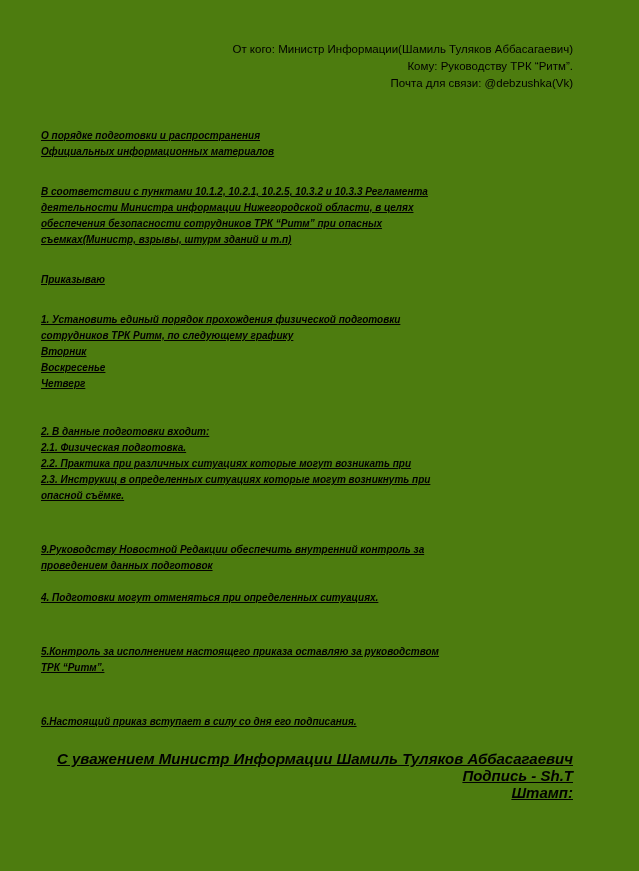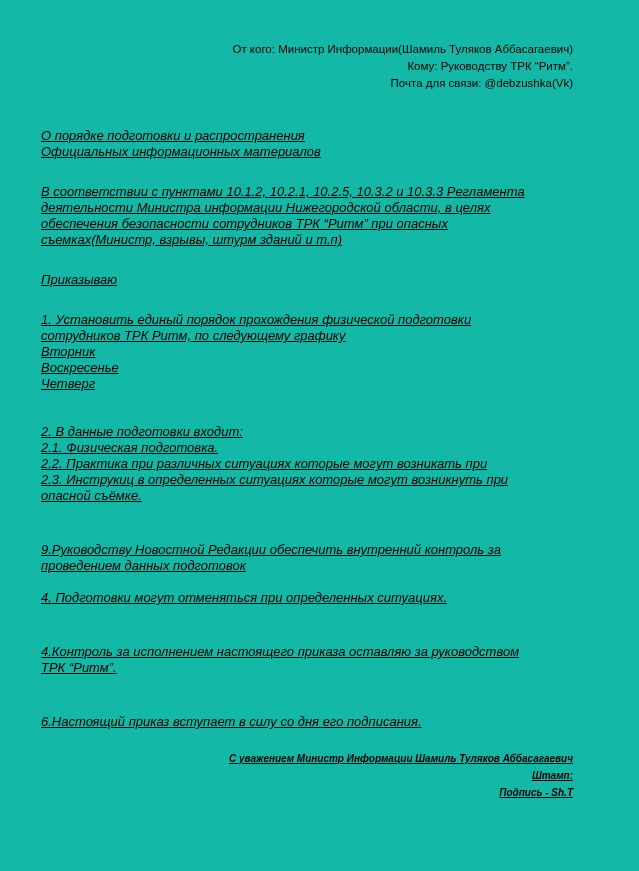--- a/index.html
+++ b/index.html
@@ -4,21 +4,21 @@
 <style>
   html, body {
     margin: 0;
     padding: 0;
     background: #ffffff;
   }
   .page {
     position: relative;
     width: 639px;
     height: 871px;
-    background: #14b8a6;
+    background: #4d7c0f;
     overflow: hidden;
     font-family: "Liberation Sans", "DejaVu Sans", sans-serif;
     color: #000000;
     -webkit-font-smoothing: antialiased;
   }
 
   
   .header-block {
     position: absolute;
     left: 41px;
@@ -36,23 +36,23 @@
 
   
   .body-block {
     position: absolute;
     left: 41px;
     top: 128px;
     width: 534px;
   }
 
   .para {
-    font-size: 13px;
+    font-size: 10px;
     line-height: 16px;
-    font-weight: normal;
+    font-weight: bold;
     font-style: italic;
     text-decoration: underline;
     text-underline-offset: 1px;
     margin: 0;
   }
   .para .ln {
     display: block;
   }
 
   .spacer-sm { height: 16px; }
@@ -64,21 +64,21 @@
 
   
   .sign-block {
     position: absolute;
     left: 41px;
     top: 750px;
     width: 532px;
     text-align: right;
   }
   .sign-line {
-    font-size: 10px;
+    font-size: 15px;
     line-height: 17px;
     font-weight: bold;
     font-style: italic;
     text-decoration: underline;
     text-underline-offset: 1px;
     white-space: nowrap;
   }
 </style>
 </head>
 <body>
@@ -142,31 +142,31 @@
 
     <div class="spacer-sm"></div>
 
     <div class="para">
       <span class="ln">4. Подготовки могут отменяться при определенных ситуациях.</span>
     </div>
 
     <div class="spacer-xl"></div>
 
     <div class="para">
-      <span class="ln">4.Контроль за исполнением настоящего приказа оставляю за руководством</span>
+      <span class="ln">5.Контроль за исполнением настоящего приказа оставляю за руководством</span>
       <span class="ln">ТРК “Ритм”.</span>
     </div>
 
     <div class="spacer-xl"></div>
 
     <div class="para">
       <span class="ln">6.Настоящий приказ вступает в силу со дня его подписания.</span>
     </div>
 
   </div>
 
   <div class="sign-block">
     <div class="sign-line">С уважением Министр Информации Шамиль Туляков Аббасагаевич</div>
+    <div class="sign-line">Подпись - Sh.T</div>
     <div class="sign-line">Штамп:</div>
-    <div class="sign-line">Подпись - Sh.T</div>
   </div>
 
 </div>
 
 </body></html>

